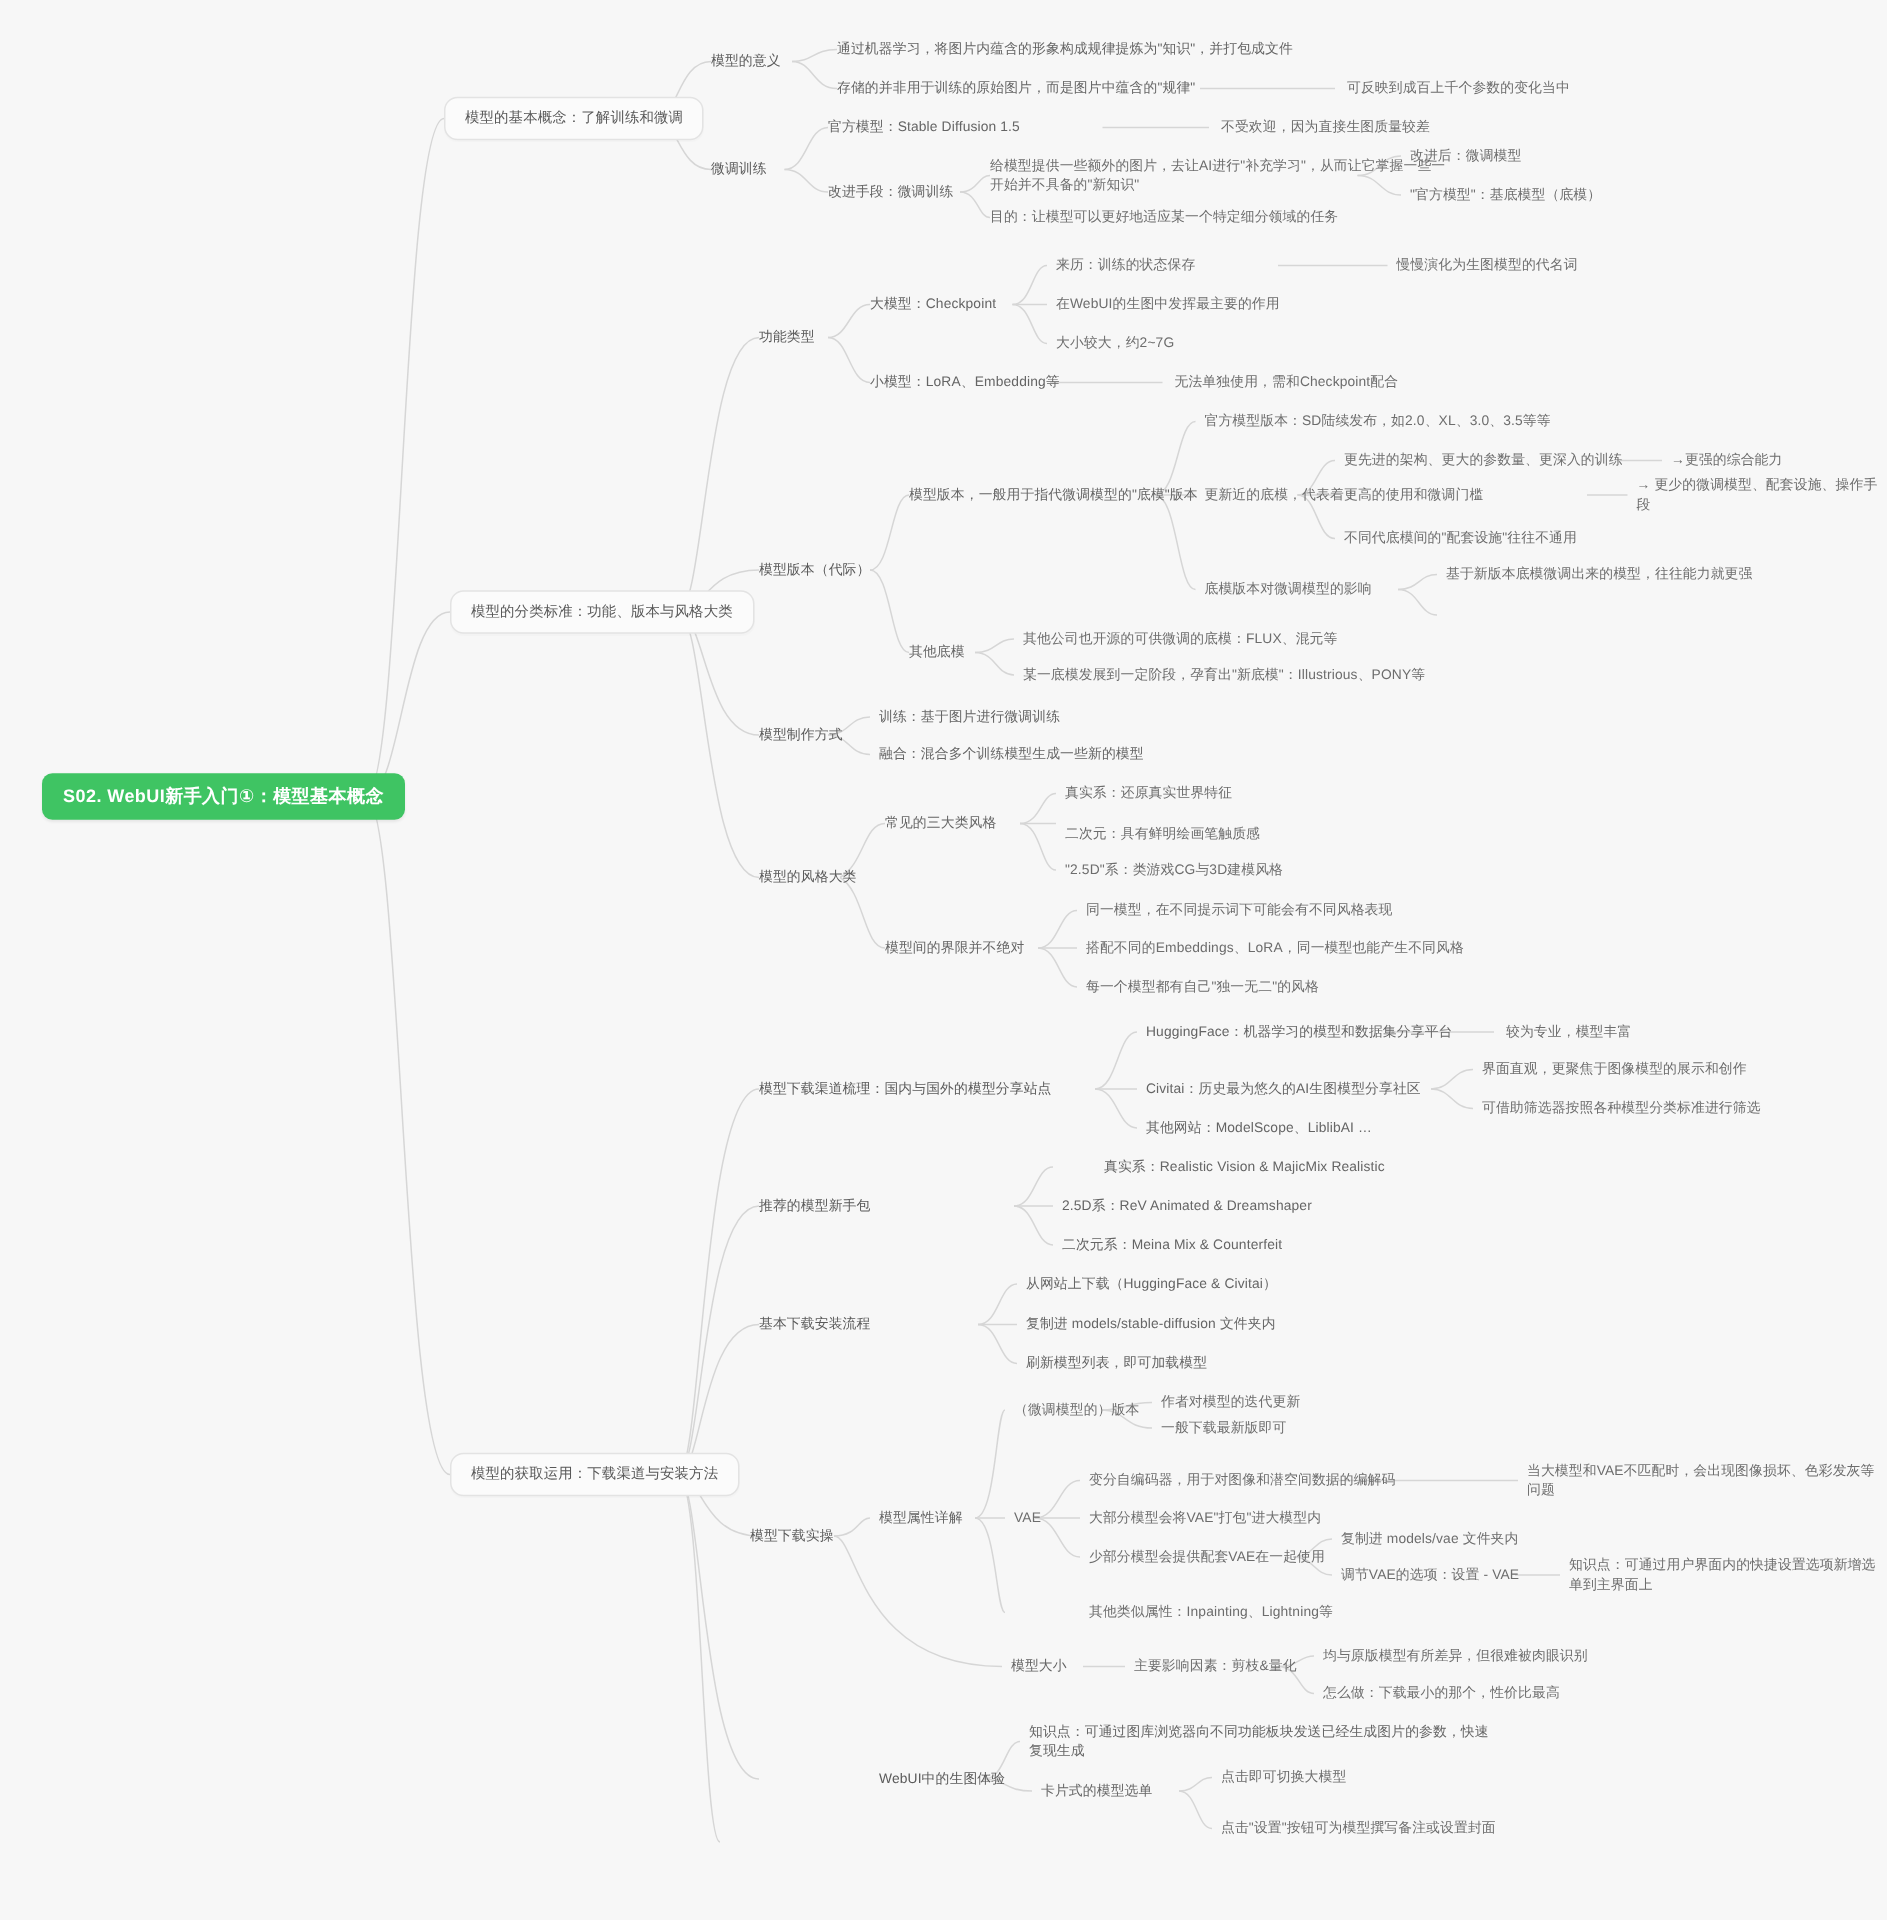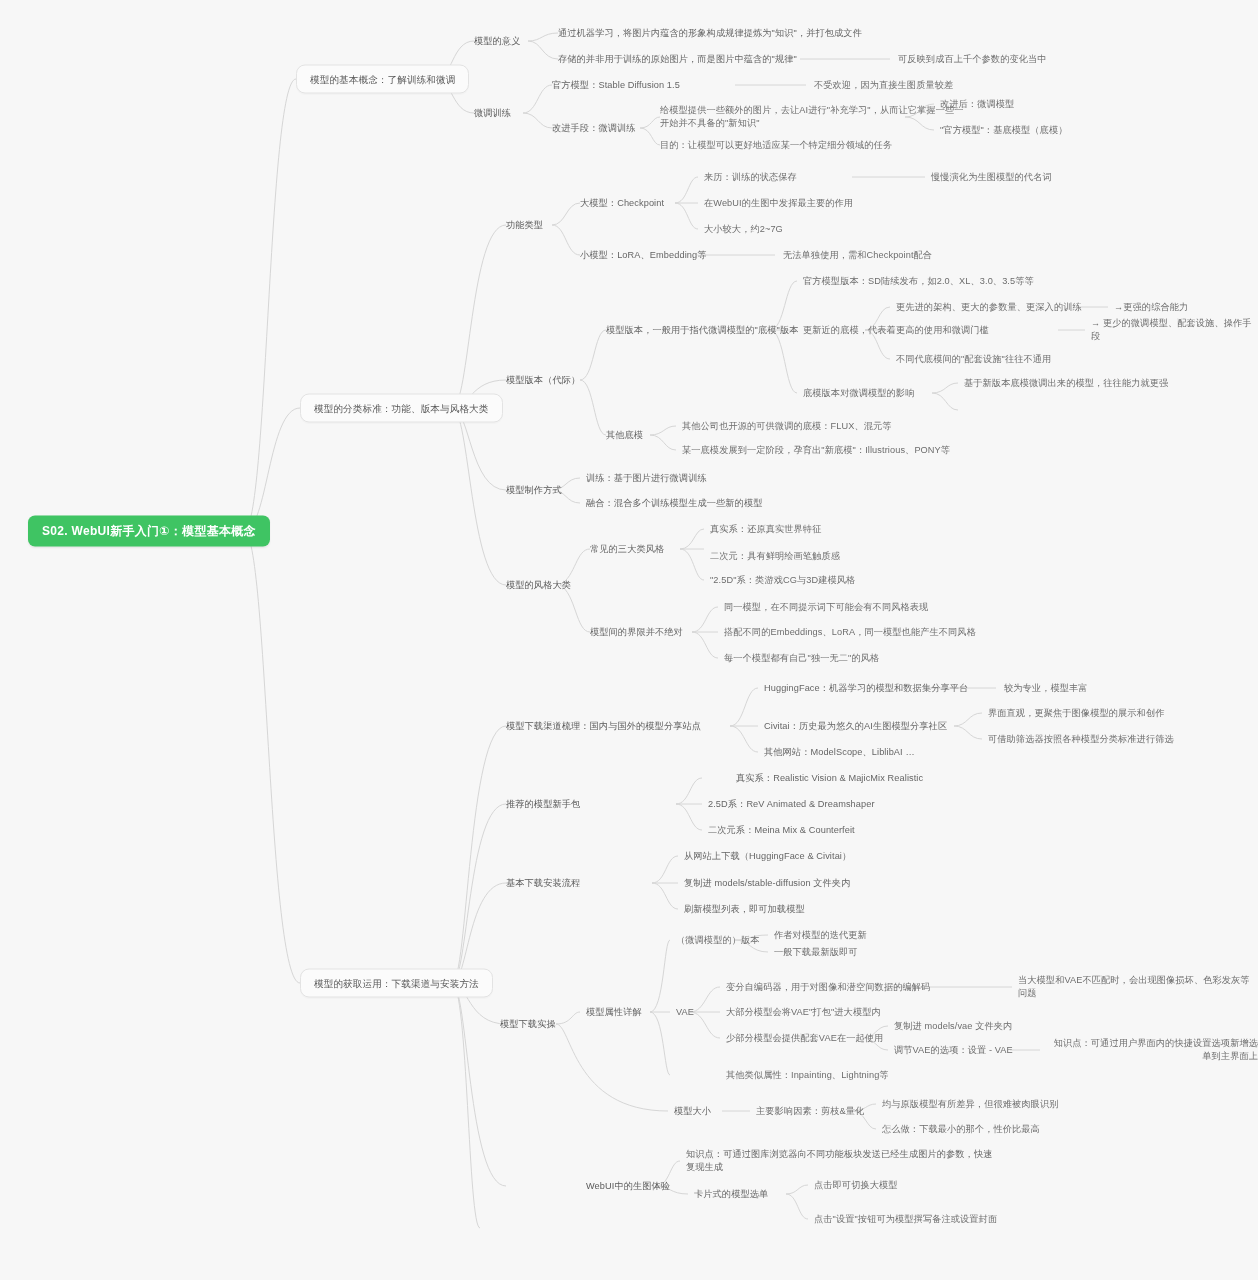--- a/index.html
+++ b/index.html
@@ -252,21 +252,21 @@
   <div class="node lvl4" style="left:676px; top:940px;">（微调模型的）版本</div>
   <div class="node lvl5" style="left:774px; top:935px;">作者对模型的迭代更新</div>
   <div class="node lvl5" style="left:774px; top:952px;">一般下载最新版即可</div>
   <div class="node lvl4" style="left:676px; top:1012px;">VAE</div>
   <div class="node lvl5" style="left:726px; top:987px;">变分自编码器，用于对图像和潜空间数据的编解码</div>
   <div class="node lvl5" style="left:1018px; top:987px;">当大模型和VAE不匹配时，会出现图像损坏、色彩发灰等问题</div>
   <div class="node lvl5" style="left:726px; top:1012px;">大部分模型会将VAE"打包"进大模型内</div>
   <div class="node lvl5" style="left:726px; top:1038px;">少部分模型会提供配套VAE在一起使用</div>
   <div class="node lvl5" style="left:894px; top:1026px;">复制进 models/vae 文件夹内</div>
   <div class="node lvl5" style="left:894px; top:1050px;">调节VAE的选项：设置 - VAE</div>
-  <div class="node lvl5" style="left:1046px; top:1050px;text-align:right;">知识点：可通过用户界面内的快捷设置选项新增选单到主界面上</div>
+  <div class="node lvl5" style="left:1046px; top:1050px;">知识点：可通过用户界面内的快捷设置选项新增选单到主界面上</div>
   <div class="node lvl4" style="left:726px; top:1075px;">其他类似属性：Inpainting、Lightning等</div>
   <div class="node lvl3" style="left:674px; top:1111px;">模型大小</div>
   <div class="node lvl4" style="left:756px; top:1111px;">主要影响因素：剪枝&amp;量化</div>
   <div class="node lvl5" style="left:882px; top:1104px;">均与原版模型有所差异，但很难被肉眼识别</div>
   <div class="node lvl5" style="left:882px; top:1129px;">怎么做：下载最小的那个，性价比最高</div>
 
   <div class="node lvl2" style="left:586px; top:1186px;">WebUI中的生图体验</div>
   <div class="node lvl3" style="left:686px; top:1161px;">知识点：可通过图库浏览器向不同功能板块发送已经生成图片的参数，快速
 复现生成</div>
   <div class="node lvl3" style="left:694px; top:1194px;">卡片式的模型选单</div>

